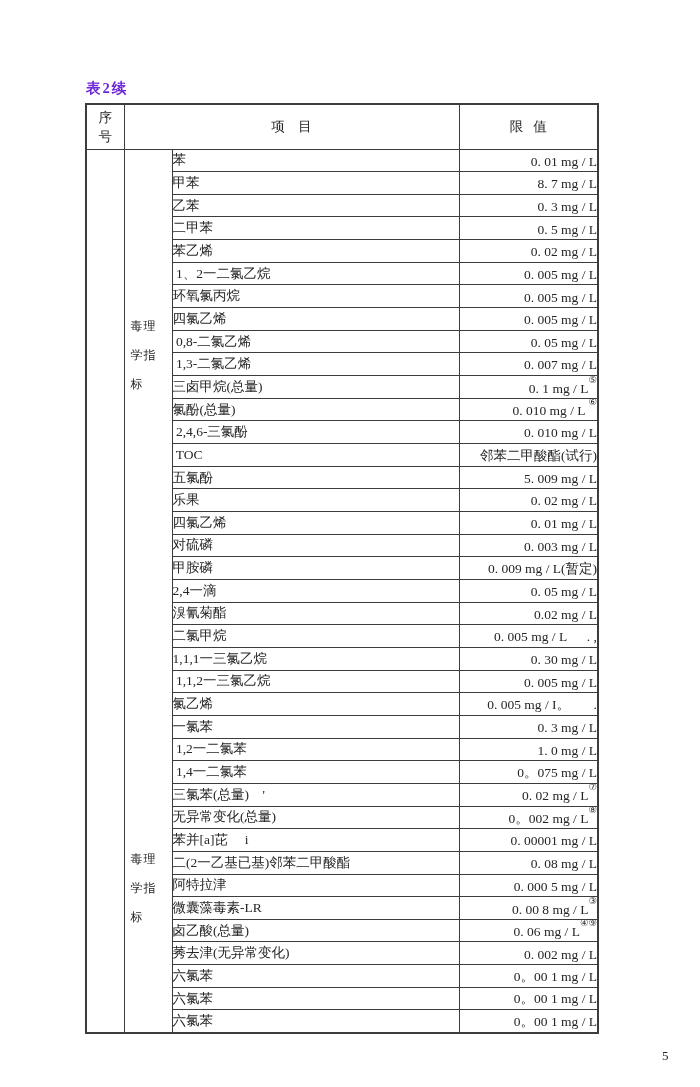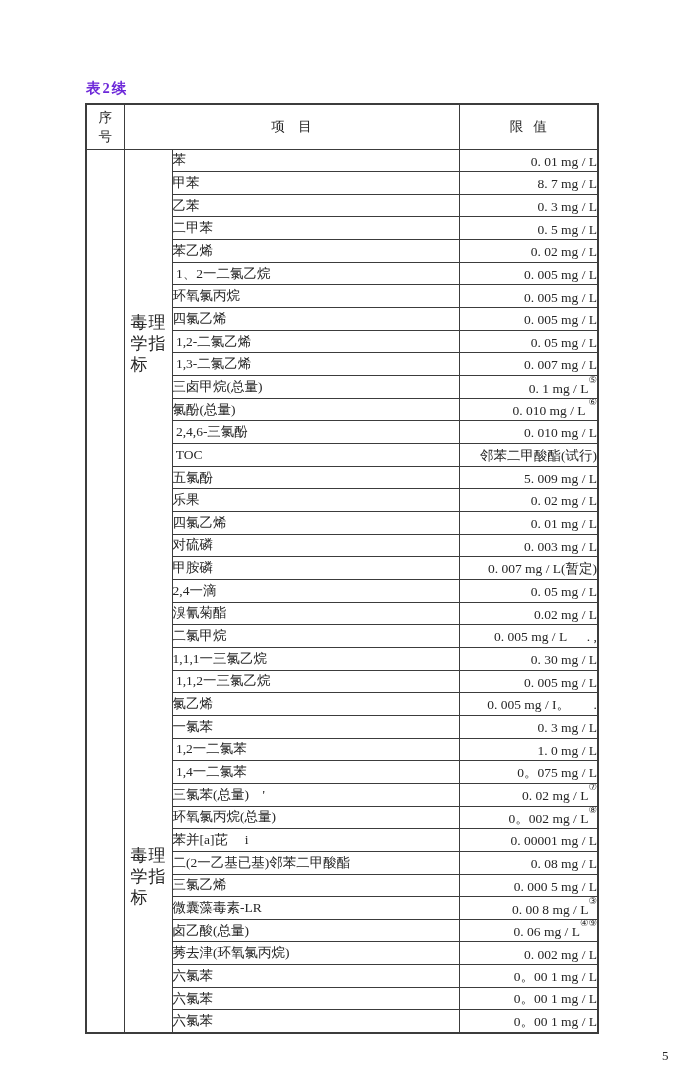--- a/index.html
+++ b/index.html
@@ -28,21 +28,21 @@
   thead tr{height:45px;}
   thead th{
     font-weight:normal;text-align:center;vertical-align:middle;
     white-space:pre;line-height:19px;font-size:13.5px;
   }
   tbody tr{height:22.67px;}
   td.c-no{border-right:1px solid #3c3c3c;}
   td.c-group{position:relative;vertical-align:top;}
   .glabel{
     position:absolute;left:6px;white-space:pre;
-    font-size:17px;line-height:21px;letter-spacing:1px;
+    font-size:12px;line-height:29px;letter-spacing:1px;
   }
   .glabel.g1{top:162px;}
   .glabel.g2{top:695px;}
   td.c-item{
     padding-left:7px;white-space:pre;vertical-align:middle;
     font-size:13.5px;
   }
   td.c-limit{
     padding-left:8px;white-space:pre;vertical-align:middle;
     font-size:13.5px;
@@ -112,21 +112,21 @@
       </tr>
       <tr>
         <td class="c-item">环氧氯丙烷</td>
         <td class="c-limit"><span>0. 005 mg / L</span><sup></sup></td>
       </tr>
       <tr>
         <td class="c-item">四氯乙烯</td>
         <td class="c-limit"><span>0. 005 mg / L</span><sup></sup></td>
       </tr>
       <tr>
-        <td class="c-item"> 1,2-二氯乙烯</td>
+        <td class="c-item"> 0,8-二氯乙烯</td>
         <td class="c-limit"><span>0. 05 mg / L</span><sup></sup></td>
       </tr>
       <tr>
         <td class="c-item"> 1,3-二氯乙烯</td>
         <td class="c-limit"><span>0. 007 mg / L</span><sup></sup></td>
       </tr>
       <tr>
         <td class="c-item">三卤甲烷(总量)</td>
         <td class="c-limit"><span>0. 1 mg / L</span><sup>⑤</sup></td>
       </tr>
@@ -153,21 +153,21 @@
       <tr>
         <td class="c-item">四氯乙烯</td>
         <td class="c-limit"><span>0. 01 mg / L</span><sup></sup></td>
       </tr>
       <tr>
         <td class="c-item">对硫磷</td>
         <td class="c-limit"><span>0. 003 mg / L</span><sup></sup></td>
       </tr>
       <tr>
         <td class="c-item">甲胺磷</td>
-        <td class="c-limit"><span>0. 007 mg / L(暂定)</span><sup></sup></td>
+        <td class="c-limit"><span>0. 009 mg / L(暂定)</span><sup></sup></td>
       </tr>
       <tr>
         <td class="c-item">2,4一滴</td>
         <td class="c-limit"><span>0. 05 mg / L</span><sup></sup></td>
       </tr>
       <tr>
         <td class="c-item">溴氰菊酯</td>
         <td class="c-limit"><span>0.02 mg / L</span><sup></sup></td>
       </tr>
       <tr>
@@ -196,45 +196,45 @@
       </tr>
       <tr>
         <td class="c-item"> 1,4一二氯苯</td>
         <td class="c-limit"><span>0。075 mg / L</span><sup></sup></td>
       </tr>
       <tr>
         <td class="c-item">三氯苯(总量)    '</td>
         <td class="c-limit"><span>0. 02 mg / L</span><sup>⑦</sup></td>
       </tr>
       <tr>
-        <td class="c-item">环氧氯丙烷(总量)</td>
+        <td class="c-item">无异常变化(总量)</td>
         <td class="c-limit"><span>0。002 mg / L</span><sup>⑧</sup></td>
       </tr>
       <tr>
         <td class="c-item">苯并[a]芘     i</td>
         <td class="c-limit"><span> 0. 00001 mg / L</span><sup></sup></td>
       </tr>
       <tr>
         <td class="c-item">二(2一乙基已基)邻苯二甲酸酯</td>
         <td class="c-limit"><span>0. 08 mg / L</span><sup></sup></td>
       </tr>
       <tr>
-        <td class="c-item">三氯乙烯</td>
+        <td class="c-item">阿特拉津</td>
         <td class="c-limit"><span>0. 000 5 mg / L</span><sup></sup></td>
       </tr>
       <tr>
         <td class="c-item">微囊藻毒素-LR</td>
         <td class="c-limit"><span> 0. 00 8 mg / L</span><sup>③</sup></td>
       </tr>
       <tr>
         <td class="c-item">卤乙酸(总量)</td>
         <td class="c-limit"><span>0. 06 mg / L</span><sup>④⑨</sup></td>
       </tr>
       <tr>
-        <td class="c-item">莠去津(环氧氯丙烷)</td>
+        <td class="c-item">莠去津(无异常变化)</td>
         <td class="c-limit"><span>0. 002 mg / L</span><sup></sup></td>
       </tr>
       <tr>
         <td class="c-item">六氯苯</td>
         <td class="c-limit"><span>0。00 1 mg / L</span><sup></sup></td>
       </tr>
       <tr>
         <td class="c-item">六氯苯</td>
         <td class="c-limit"><span>0。00 1 mg / L</span><sup></sup></td>
       </tr>

